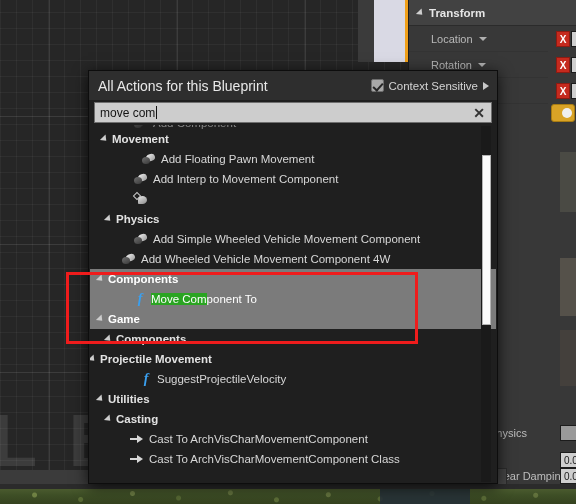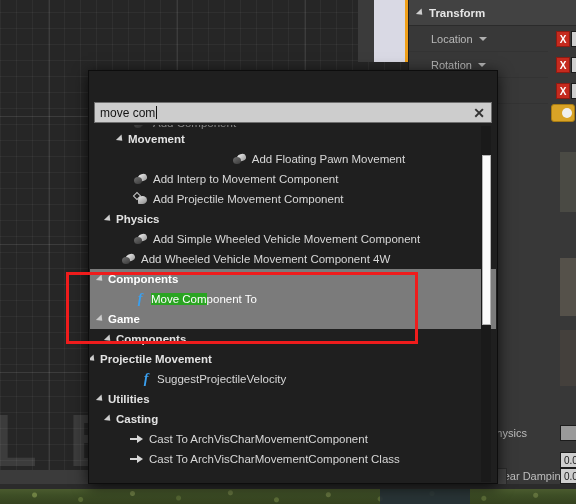--- a/index.html
+++ b/index.html
@@ -340,47 +340,54 @@
 
 <div id="lower-left-panel"></div>
 <div id="lower-mid-box"></div>
 <div id="lower-btn"></div>
 <div id="bottom-bar"></div>
 <div id="viewport-strip"></div>
 <div id="viewport-strip-dark"></div>
 
 <div id="action-menu">
 
+  <div id="menu-title-bar">
+    <span id="menu-title">All Actions for this Blueprint</span>
+    <span id="ctx-wrap">
+      <span id="ctx-check"></span>
+      <span id="ctx-label">Context Sensitive</span>
+      <span id="ctx-arrow"></span>
+    </span>
+  </div>
 
   <div id="search-row">
     <span id="search-text">move com</span>
     <span id="search-caret"></span>
     <span id="search-clear">✕</span>
   </div>
 
   <div id="list-area">
       <div class="row" style="padding-left: 44px; height: 12px; margin-top: -8px; opacity: 0.55;">
         <span class="ic ic-comp"></span>
         <span class="row-item">Add Component</span>
       </div>
-      <div class="row" style="padding-left: 28px;">
+      <div class="row" style="padding-left: 12px;">
         <span class="arrow-cat"></span>
         <span class="row-cat">Movement</span>
       </div>
-      <div class="row" style="padding-left: 52px; justify-content: center;">
+      <div class="row" style="padding-left: 52px;">
         <span class="ic ic-comp"></span>
         <span class="row-item">Add Floating Pawn Movement</span>
       </div>
       <div class="row" style="padding-left: 44px;">
         <span class="ic ic-comp"></span>
         <span class="row-item">Add Interp to Movement Component</span>
       </div>
       <div class="row" style="padding-left: 44px;">
         <span class="ic ic-proj"></span>
-        <span class="row-item">Add Projectile Movement Component</span>
       </div>
       <div class="row" style="padding-left: 16px;">
         <span class="arrow-cat"></span>
         <span class="row-cat">Physics</span>
       </div>
       <div class="row" style="padding-left: 44px;">
         <span class="ic ic-comp"></span>
         <span class="row-item">Add Simple Wheeled Vehicle Movement Component</span>
       </div>
       <div class="row" style="padding-left: 32px;">

